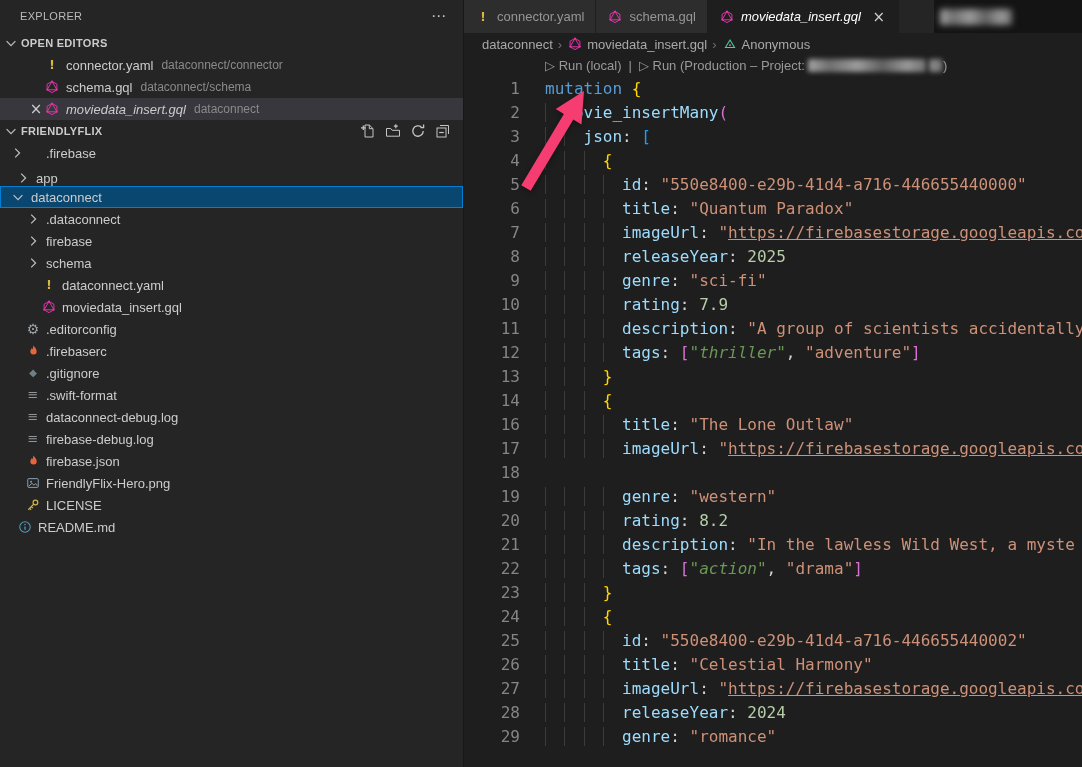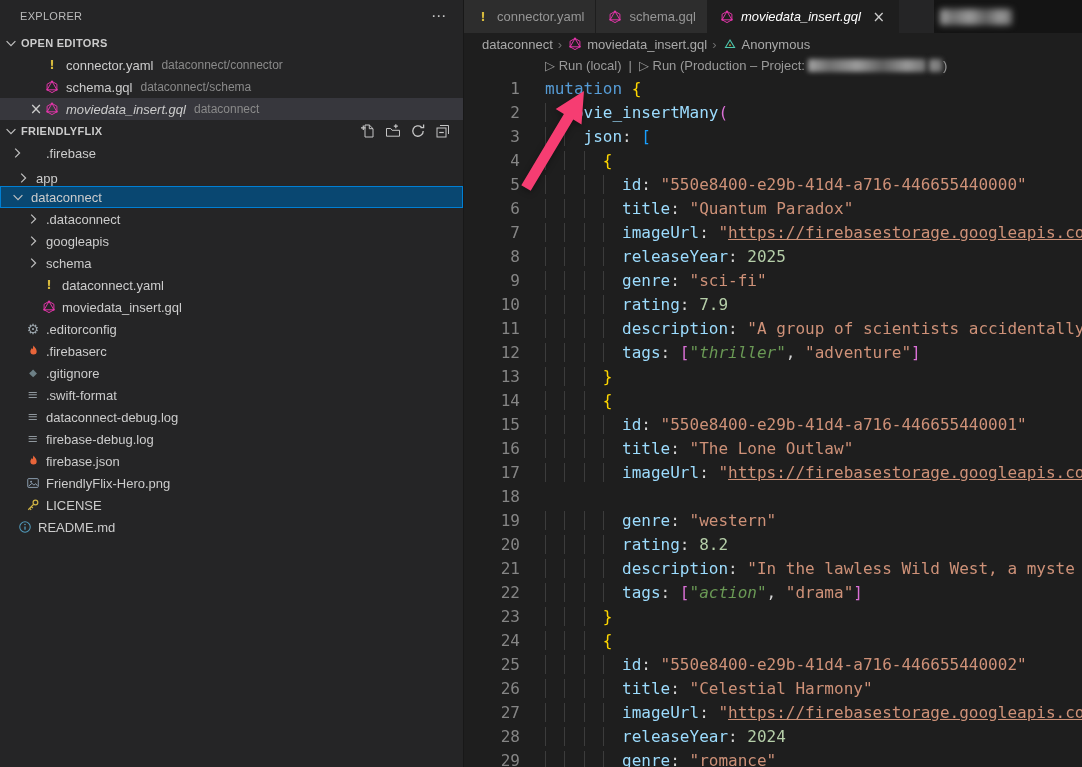--- a/index.html
+++ b/index.html
@@ -208,21 +208,21 @@
             </svg>
           </span>
           <span class="tree-label">.dataconnect</span>
         </div>
         <div class="tree-row" style="padding-left: 24px;">
           <span class="icon">
             <svg width="16" height="16" viewBox="0 0 16 16">
               <path d="M6.2 3.6 10.6 8l-4.4 4.4" fill="none" stroke="#c0c0c0" stroke-width="1.2"></path>
             </svg>
           </span>
-          <span class="tree-label">googleapis</span>
+          <span class="tree-label">firebase</span>
         </div>
         <div class="tree-row" style="padding-left: 24px; text-align: center;">
           <span class="icon">
             <svg width="16" height="16" viewBox="0 0 16 16">
               <path d="M6.2 3.6 10.6 8l-4.4 4.4" fill="none" stroke="#c0c0c0" stroke-width="1.2"></path>
             </svg>
           </span>
           <span class="tree-label">schema</span>
         </div>
         <div class="tree-row" style="padding-left: 24px;">
@@ -459,24 +459,20 @@
         </div>
         <div class="line">
           <span class="ln">13</span>
           <span class="lc"><span class="tok-ws">      </span><span class="tok-b1">}</span></span>
         </div>
         <div class="line">
           <span class="ln">14</span>
           <span class="lc"><span class="tok-ws">      </span><span class="tok-b1">{</span></span>
         </div>
         <div class="line">
-          <span class="ln">15</span>
-          <span class="lc"><span class="tok-ws">        </span><span class="tok-prop">id</span><span class="tok-pl">: </span><span class="tok-str">"550e8400-e29b-41d4-a716-446655440001"</span></span>
-        </div>
-        <div class="line">
           <span class="ln">16</span>
           <span class="lc"><span class="tok-ws">        </span><span class="tok-prop">title</span><span class="tok-pl">: </span><span class="tok-str">"The Lone Outlaw"</span></span>
         </div>
         <div class="line">
           <span class="ln">17</span>
           <span class="lc"><span class="tok-ws">        </span><span class="tok-prop">imageUrl</span><span class="tok-pl">: </span><span class="tok-str">"</span><span class="tok-lnk">https://firebasestorage.googleapis.co</span></span>
         </div>
         <div class="line">
           <span class="ln">18</span>
         </div>

